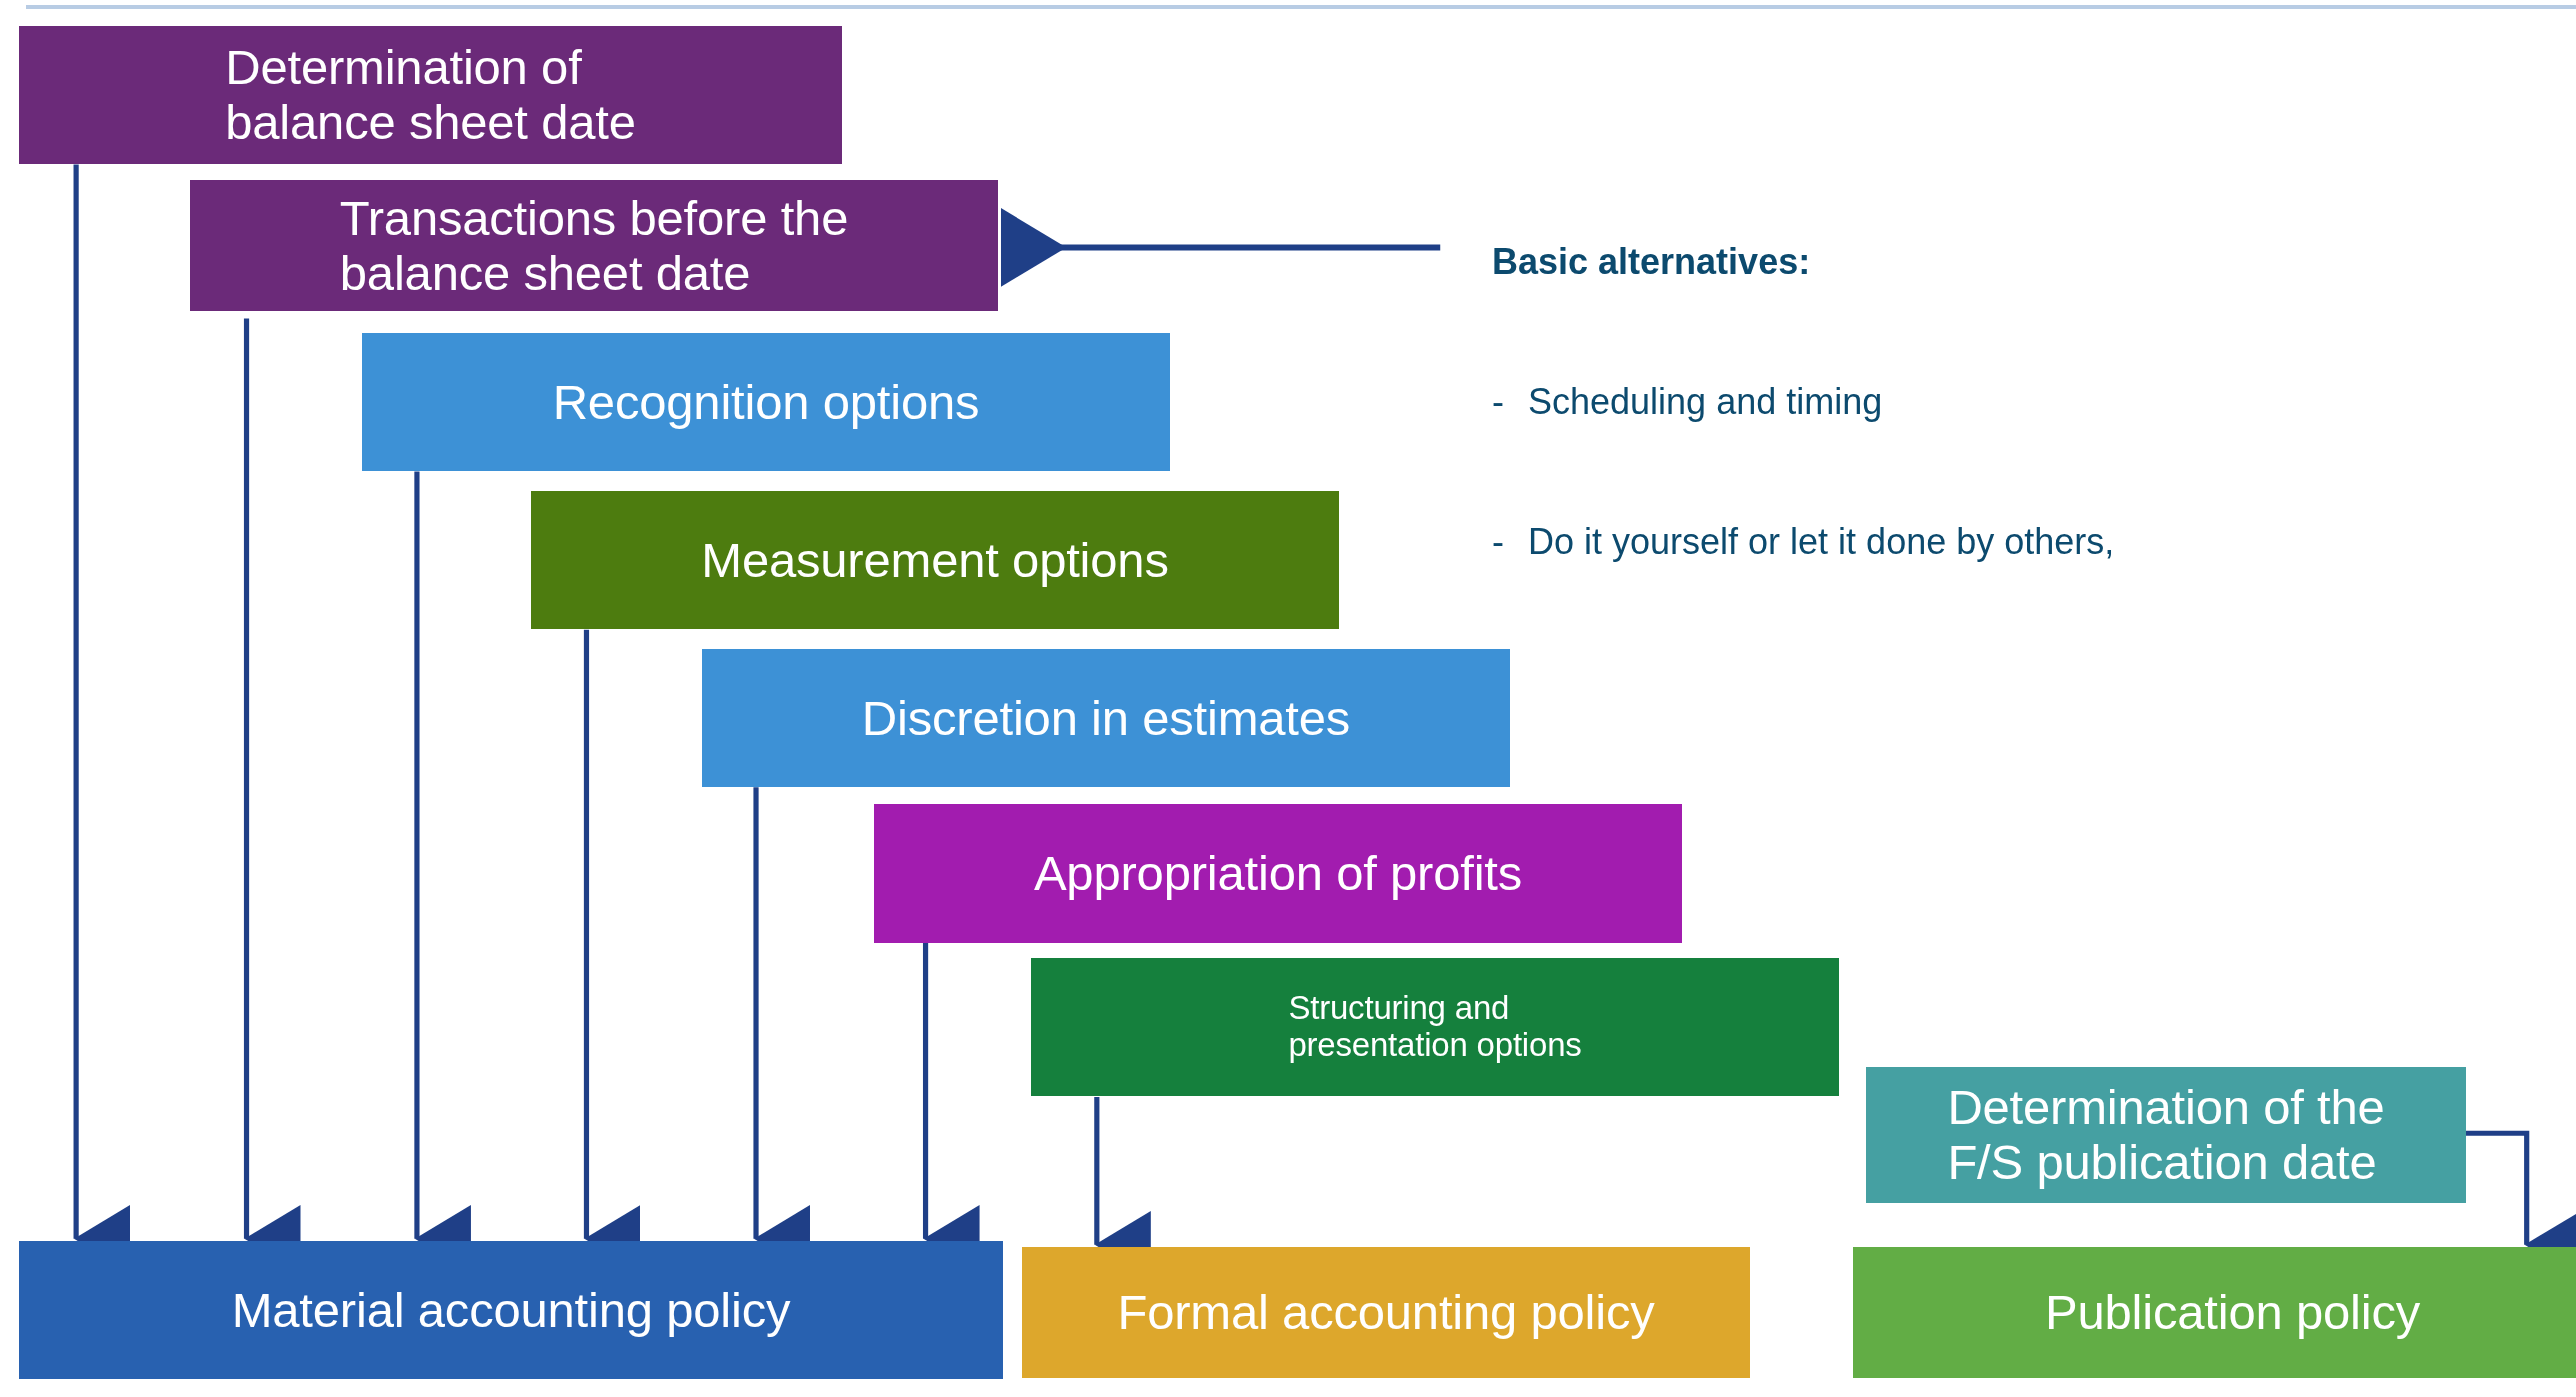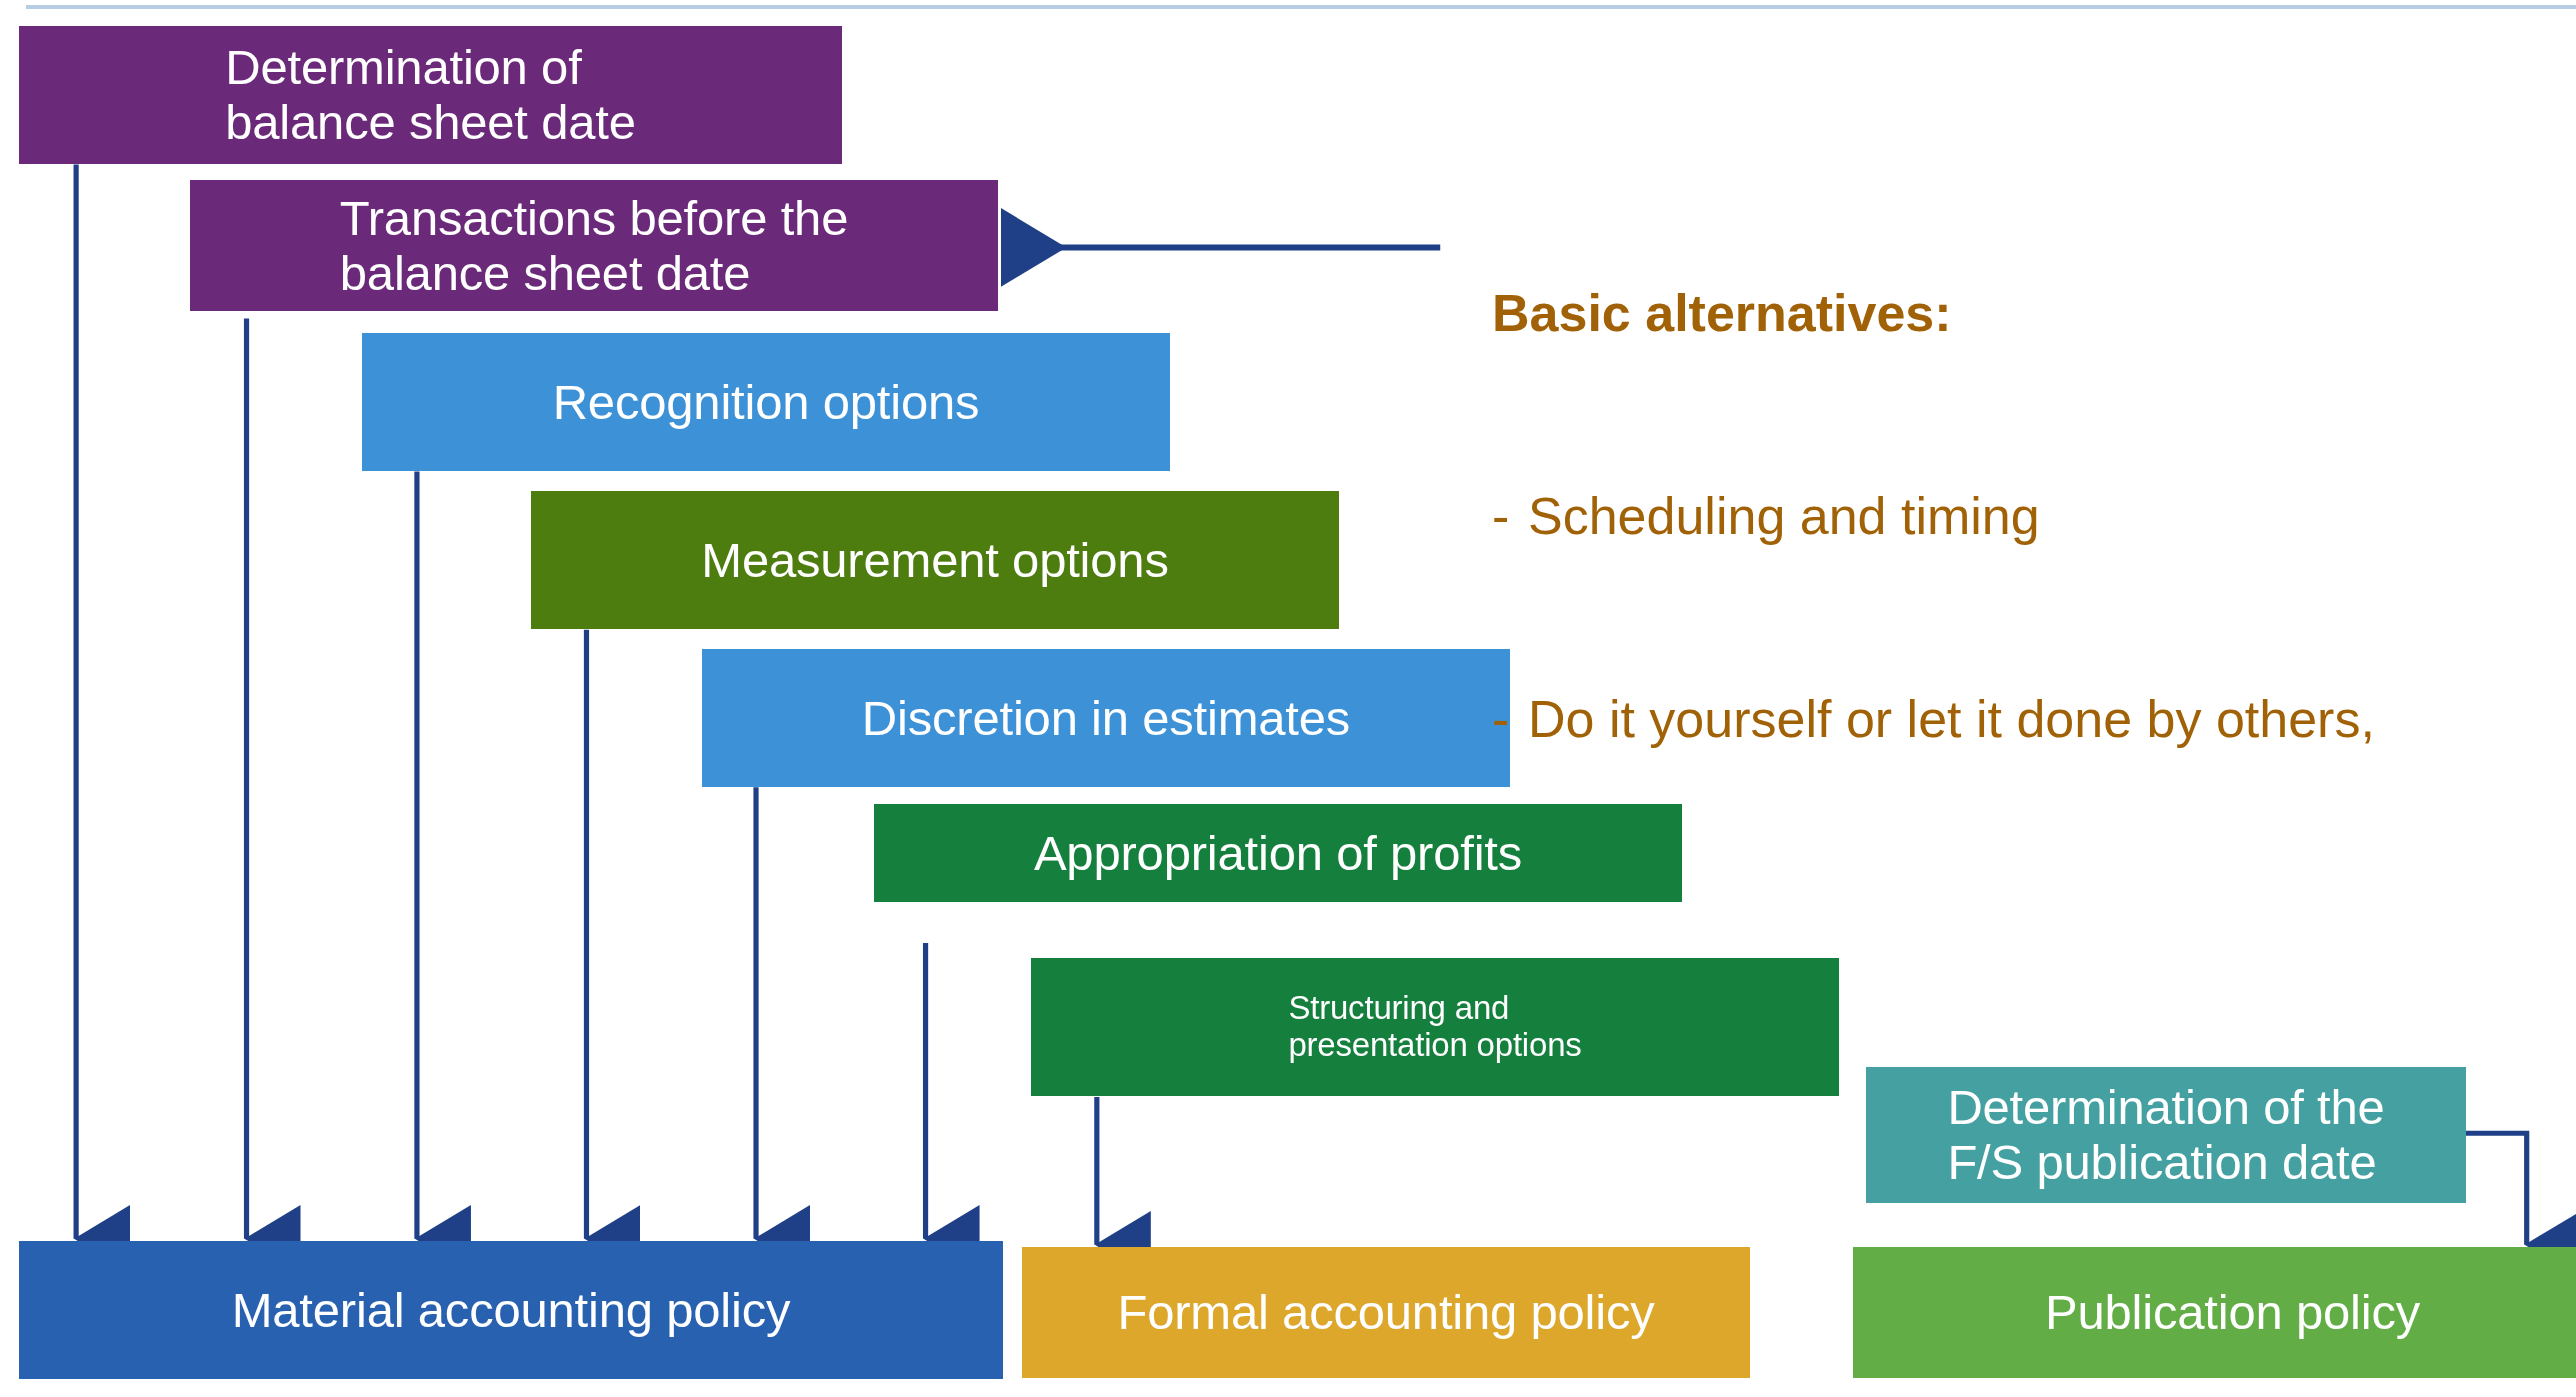--- a/index.html
+++ b/index.html
@@ -42,22 +42,22 @@
   svg.links {
     position: absolute;
     left: 0;
     top: 0;
     width: 2576px;
     height: 1398px;
     pointer-events: none;
   }
   .side-note {
     position: absolute;
-    color: #a16207;
-    font-size: 52px;
+    color: #0c4a6e;
+    font-size: 36px;
     line-height: 1.30;
     white-space: pre;
   }
   .side-note .note-title {
     font-weight: bold;
     display: block;
   }
   .side-note .note-line {
     display: block;
   }
@@ -100,21 +100,21 @@
   </svg>
 
   <div id="node-layer">
       <div class="node" style="left: 19px; top: 26px; width: 823px; height: 138px; background: rgb(107, 42, 121); font-size: 49px;"><span>Determination of
 balance sheet date</span></div>
       <div class="node" style="left: 190px; top: 180px; width: 808px; height: 131px; background: rgb(107, 42, 121); font-size: 49px;"><span>Transactions before the
 balance sheet date</span></div>
       <div class="node" style="left: 362px; top: 333px; width: 808px; height: 138px; background: rgb(61, 145, 214); font-size: 49px;"><span>Recognition options</span></div>
       <div class="node" style="left: 531px; top: 491px; width: 808px; height: 138px; background: #4d7c0f; font-size: 49px;"><span>Measurement options</span></div>
       <div class="node" style="left: 702px; top: 649px; width: 808px; height: 138px; background: rgb(61, 145, 214); font-size: 49px;"><span>Discretion in estimates</span></div>
-      <div class="node" style="left: 874px; top: 804px; width: 808px; height: 98px; background: #15803d; font-size: 49px;"><span>Appropriation of profits</span></div>
+      <div class="node" style="left: 874px; top: 804px; width: 808px; height: 139px; background: #a21caf; font-size: 49px;"><span>Appropriation of profits</span></div>
       <div class="node" style="left: 1031px; top: 958px; width: 808px; height: 138px; background: #15803d; font-size: 33px;"><span>Structuring and
 presentation options</span></div>
       <div class="node" style="left: 1866px; top: 1067px; width: 600px; height: 136px; background: rgb(69, 160, 162); font-size: 49px;"><span>Determination of  the
 F/S publication date</span></div>
       <div class="node" style="left: 19px; top: 1241px; width: 984px; height: 138px; background: rgb(40, 97, 176); font-size: 49px;"><span>Material accounting policy</span></div>
       <div class="node" style="left: 1022px; top: 1247px; width: 728px; height: 131px; background: rgb(221, 167, 44); font-size: 49px;"><span>Formal accounting policy</span></div>
       <div class="node" style="left: 1853px; top: 1247px; width: 759px; height: 131px; background: rgb(98, 173, 69); font-size: 49px;"><span>Publication policy</span></div>
     </div>
 
   <div class="side-note" style="left:1492px; top:145px;">

